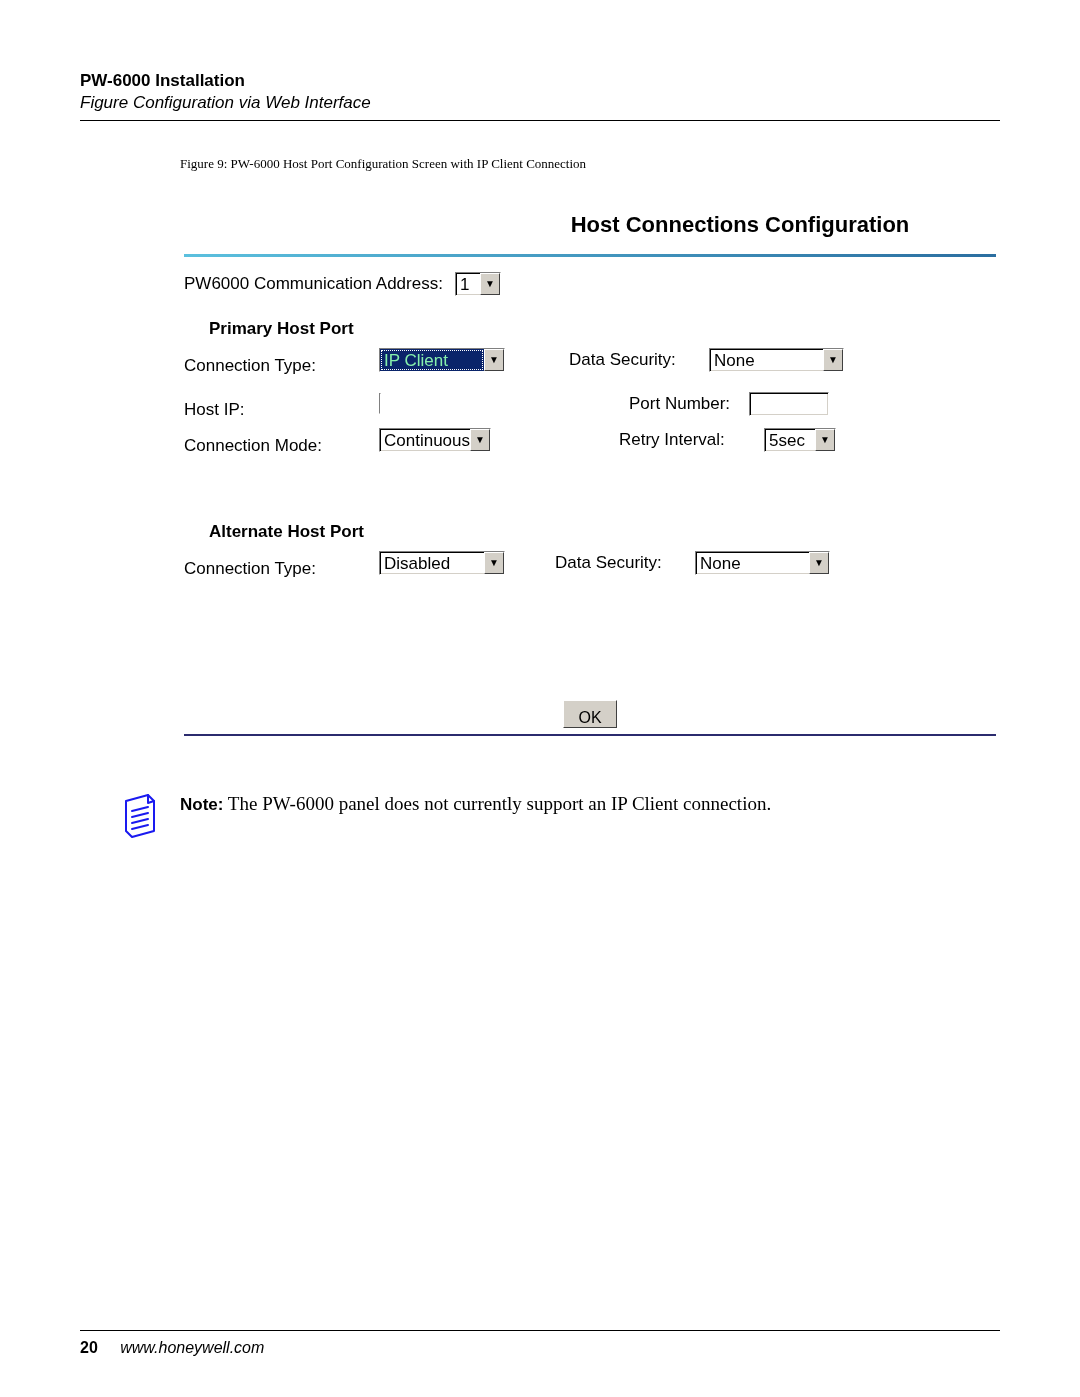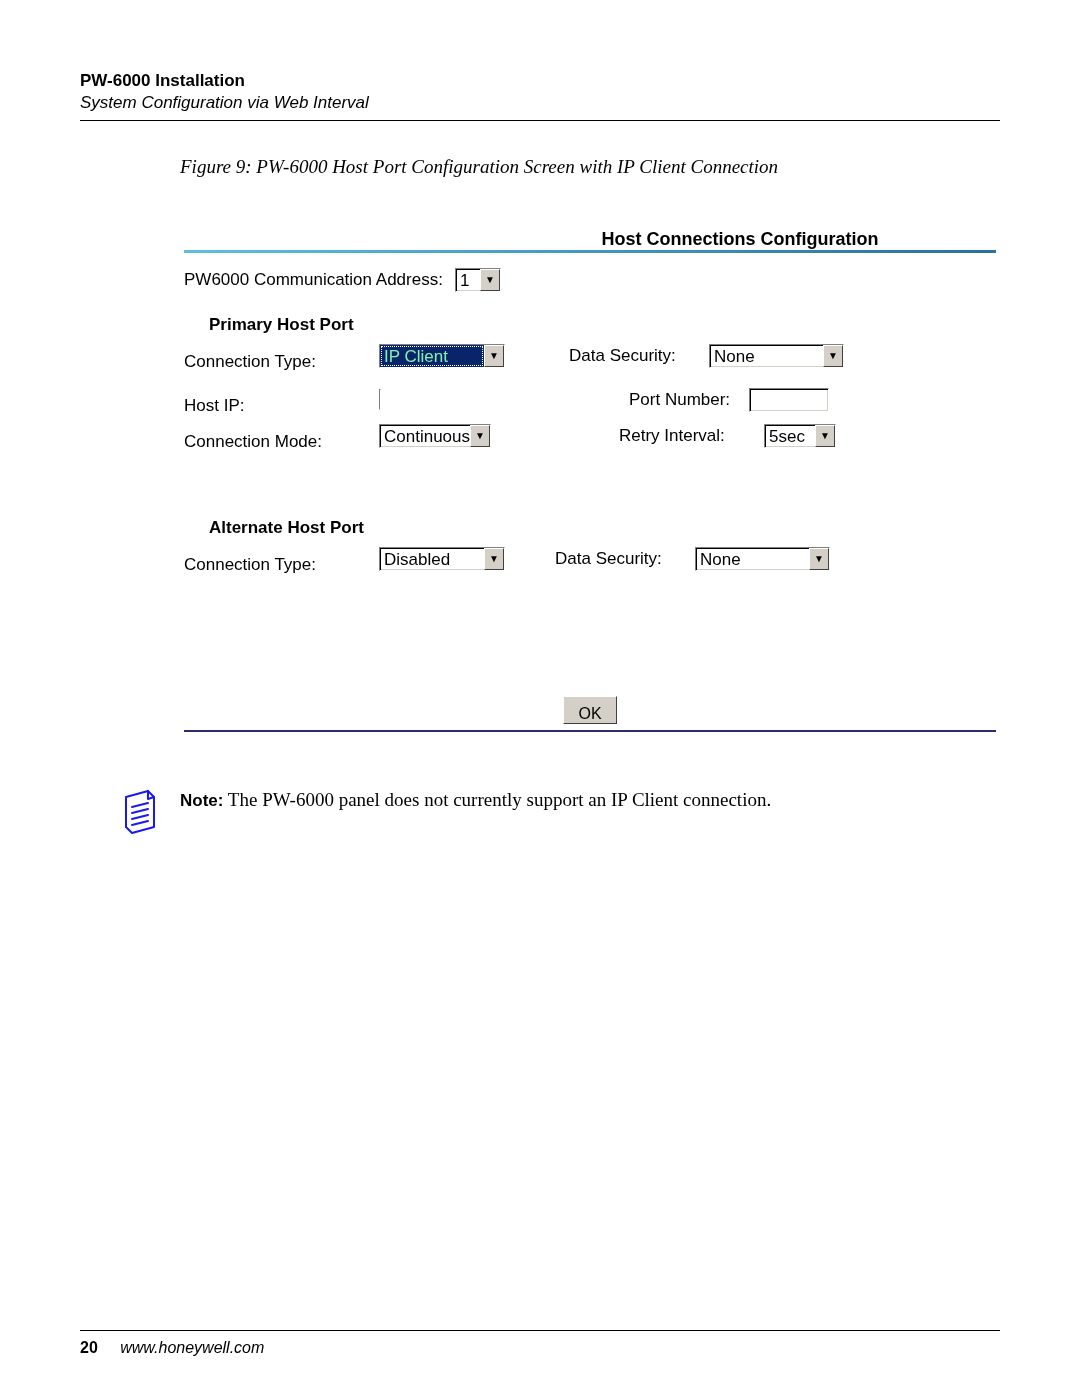--- a/index.html
+++ b/index.html
@@ -33,36 +33,35 @@
     margin-left: 100px;
     margin-top: 35px;
   }
   .section-heading {
     font-family: Arial, Helvetica, sans-serif;
     font-weight: bold;
     font-size: 23px;
     margin: 0 0 18px 0;
   }
   .figure-caption {
-    font-style: italic;
-    font-size: 19px;
-    margin-bottom: 47px;
+    font-size: 13px;
+    margin-bottom: 36px;
   }
 
   .screenshot {
     background: #fff;
     font-family: Arial, Helvetica, sans-serif;
     font-size: 17px;
     padding: 0 4px 30px 4px;
   }
   .screenshot-title {
     font-weight: bold;
-    font-size: 18px;
+    font-size: 22px;
     text-align: center;
-    padding: 4px 0 0 300px;
+    padding: 4px 0 16px 300px;
   }
   .title-rule {
     height: 3px;
     background: linear-gradient(to right, #5bc0de, #2b6ea0);
     margin-bottom: 10px;
   }
   .row {
     display: flex;
     align-items: center;
     min-height: 34px;
@@ -196,21 +195,21 @@
   .footer-line .pg { font-weight: bold; margin-right: 18px; }
   .footer-line .url { font-style: italic; }
 </style>
 </head>
 <body>
 
 <div class="page">
 
   <div class="page-header">
     <div class="bold">PW-6000 Installation</div>
-    <div class="italic">System Configuration via Web Interval</div>
+    <div class="italic">Figure Configuration via Web Interface</div>
   </div>
   <hr class="page-header-rule">
 
   <div class="body">
     <div class="figure-caption">Figure 9:    PW-6000 Host Port Configuration Screen with IP Client Connection</div>
 
     <div class="screenshot">
       <div class="screenshot-title">Host Connections Configuration</div>
       <div class="title-rule"></div>
 

